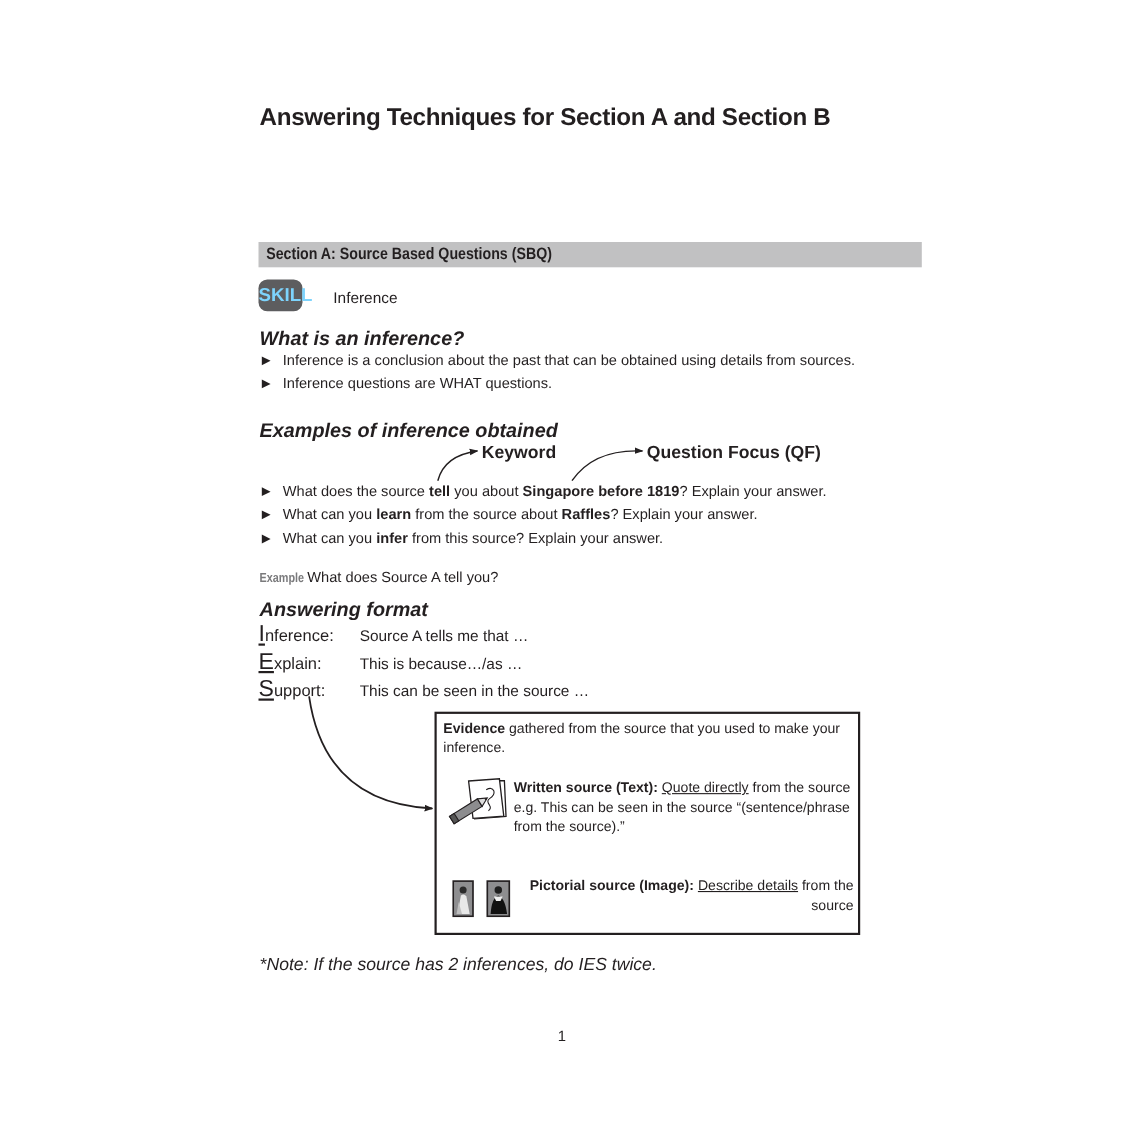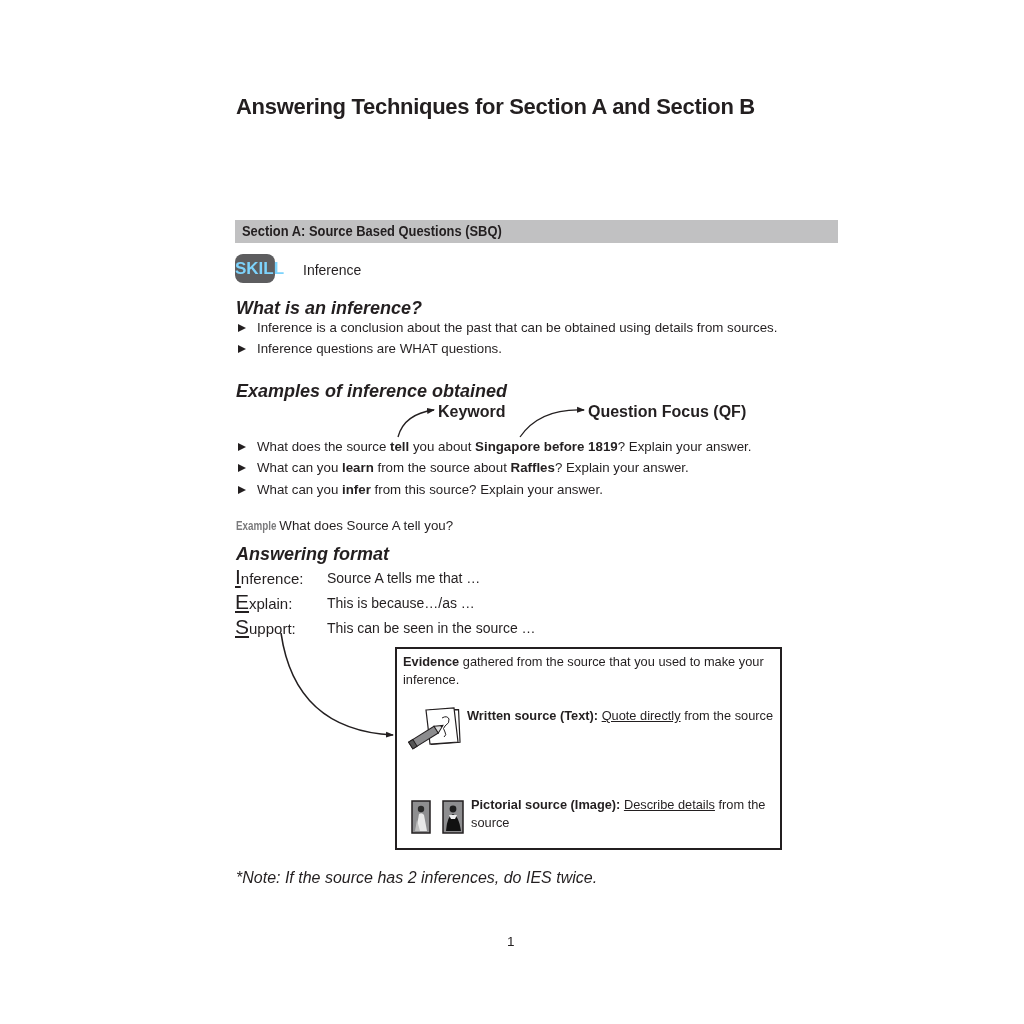--- a/index.html
+++ b/index.html
@@ -90,34 +90,35 @@
   <g transform="rotate(-32 20 30)">
     <rect x="2" y="26" width="30" height="8" fill="#8c8c8e" stroke="#231f20" stroke-width="1"></rect>
     <rect x="2" y="26" width="5" height="8" fill="#555" stroke="#231f20" stroke-width="1"></rect>
     <path d="M32 26 L40 30 L32 34 Z" fill="#ddd" stroke="#231f20" stroke-width="1"></path>
     <path d="M37.5 28.8 L40 30 L37.5 31.2 Z" fill="#231f20"></path>
   </g>
 </svg>
 
 <div class="abs box-text" style="left:467px; top:707px; width:312px;">
   <b>Written source (Text):</b> <span class="u">Quote directly</span><span> from the source</span><br>
+  <span>e.g. This can be seen in the source “(sentence/phrase from the source).”</span>
 </div>
 
 <svg class="abs" style="left:411px; top:800px;" width="54" height="34" viewBox="0 0 54 34">
   <rect x="1" y="1" width="18" height="32" fill="#8e8e90" stroke="#231f20" stroke-width="1.5"></rect>
   <circle cx="10" cy="9" r="3.2" fill="#2a2a2a"></circle>
   <path d="M5 31 L8 14 Q11 12 13 15 L16 31 Z" fill="#e8e8e8"></path>
   <path d="M4 31 L6 20 L9 31 Z" fill="#bfbfbf"></path>
   <rect x="32" y="1" width="20" height="32" fill="#8e8e90" stroke="#231f20" stroke-width="1.5"></rect>
   <circle cx="42" cy="9" r="3.4" fill="#1e1e1e"></circle>
   <path d="M35 31 Q36 16 42 14 Q48 16 50 31 Z" fill="#111"></path>
   <path d="M38 15 L46 15 L44 19 L40 19 Z" fill="#eee"></path>
 </svg>
 
-<div class="abs box-text" style="left:471px; top:796px; width:305px;">
+<div class="abs box-text" style="left:471px; top:796px; width:305px;text-align:right;">
   <b>Pictorial source (Image):</b> <span class="u">Describe details</span><span> from the source</span>
 </div>
 
 <svg class="overlay" width="1024" height="1024">
   <defs>
     <marker id="ah" markerWidth="8" markerHeight="8" refX="7" refY="4" orient="auto" markerUnits="userSpaceOnUse">
       <path d="M0 1 L8 4 L0 7 Z" fill="#231f20"></path>
     </marker>
   </defs>
   <path d="M398 437 Q404 414 434 410" stroke="#231f20" stroke-width="1.3" fill="none" marker-end="url(#ah)"></path>

